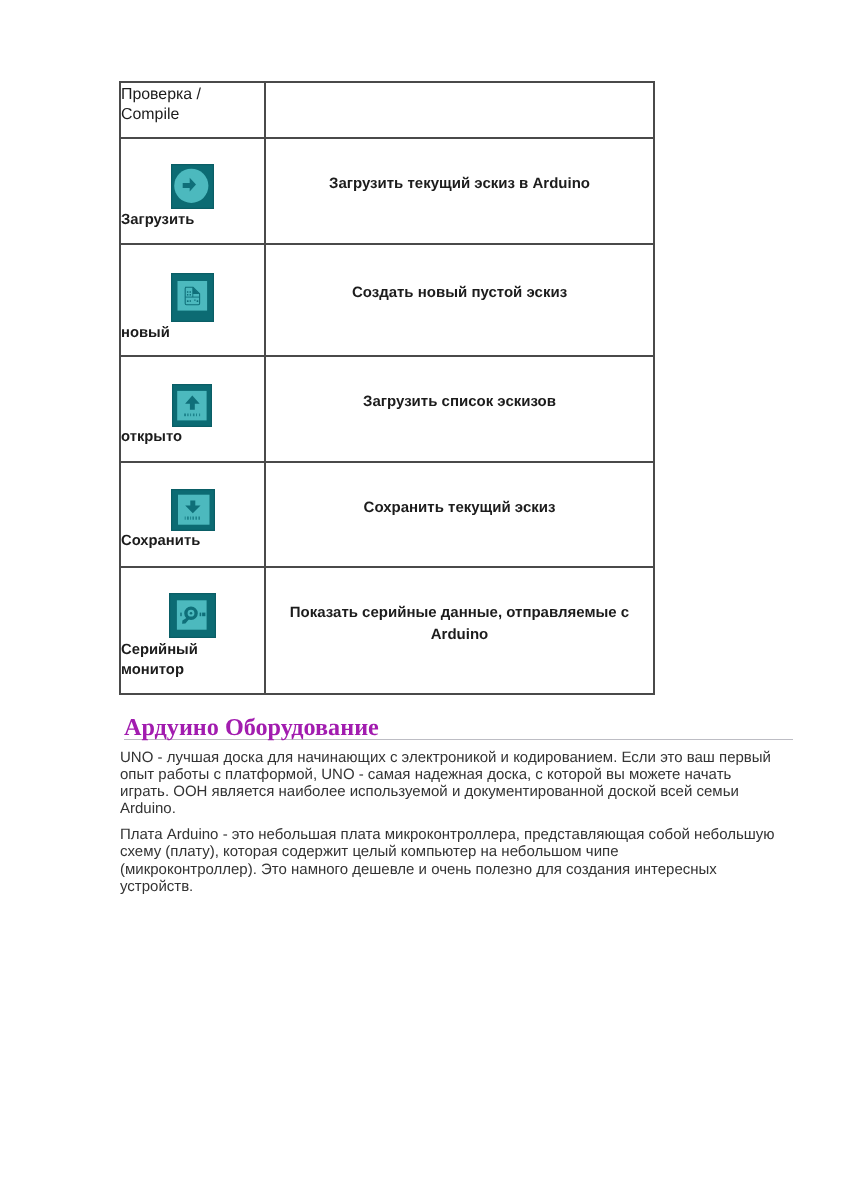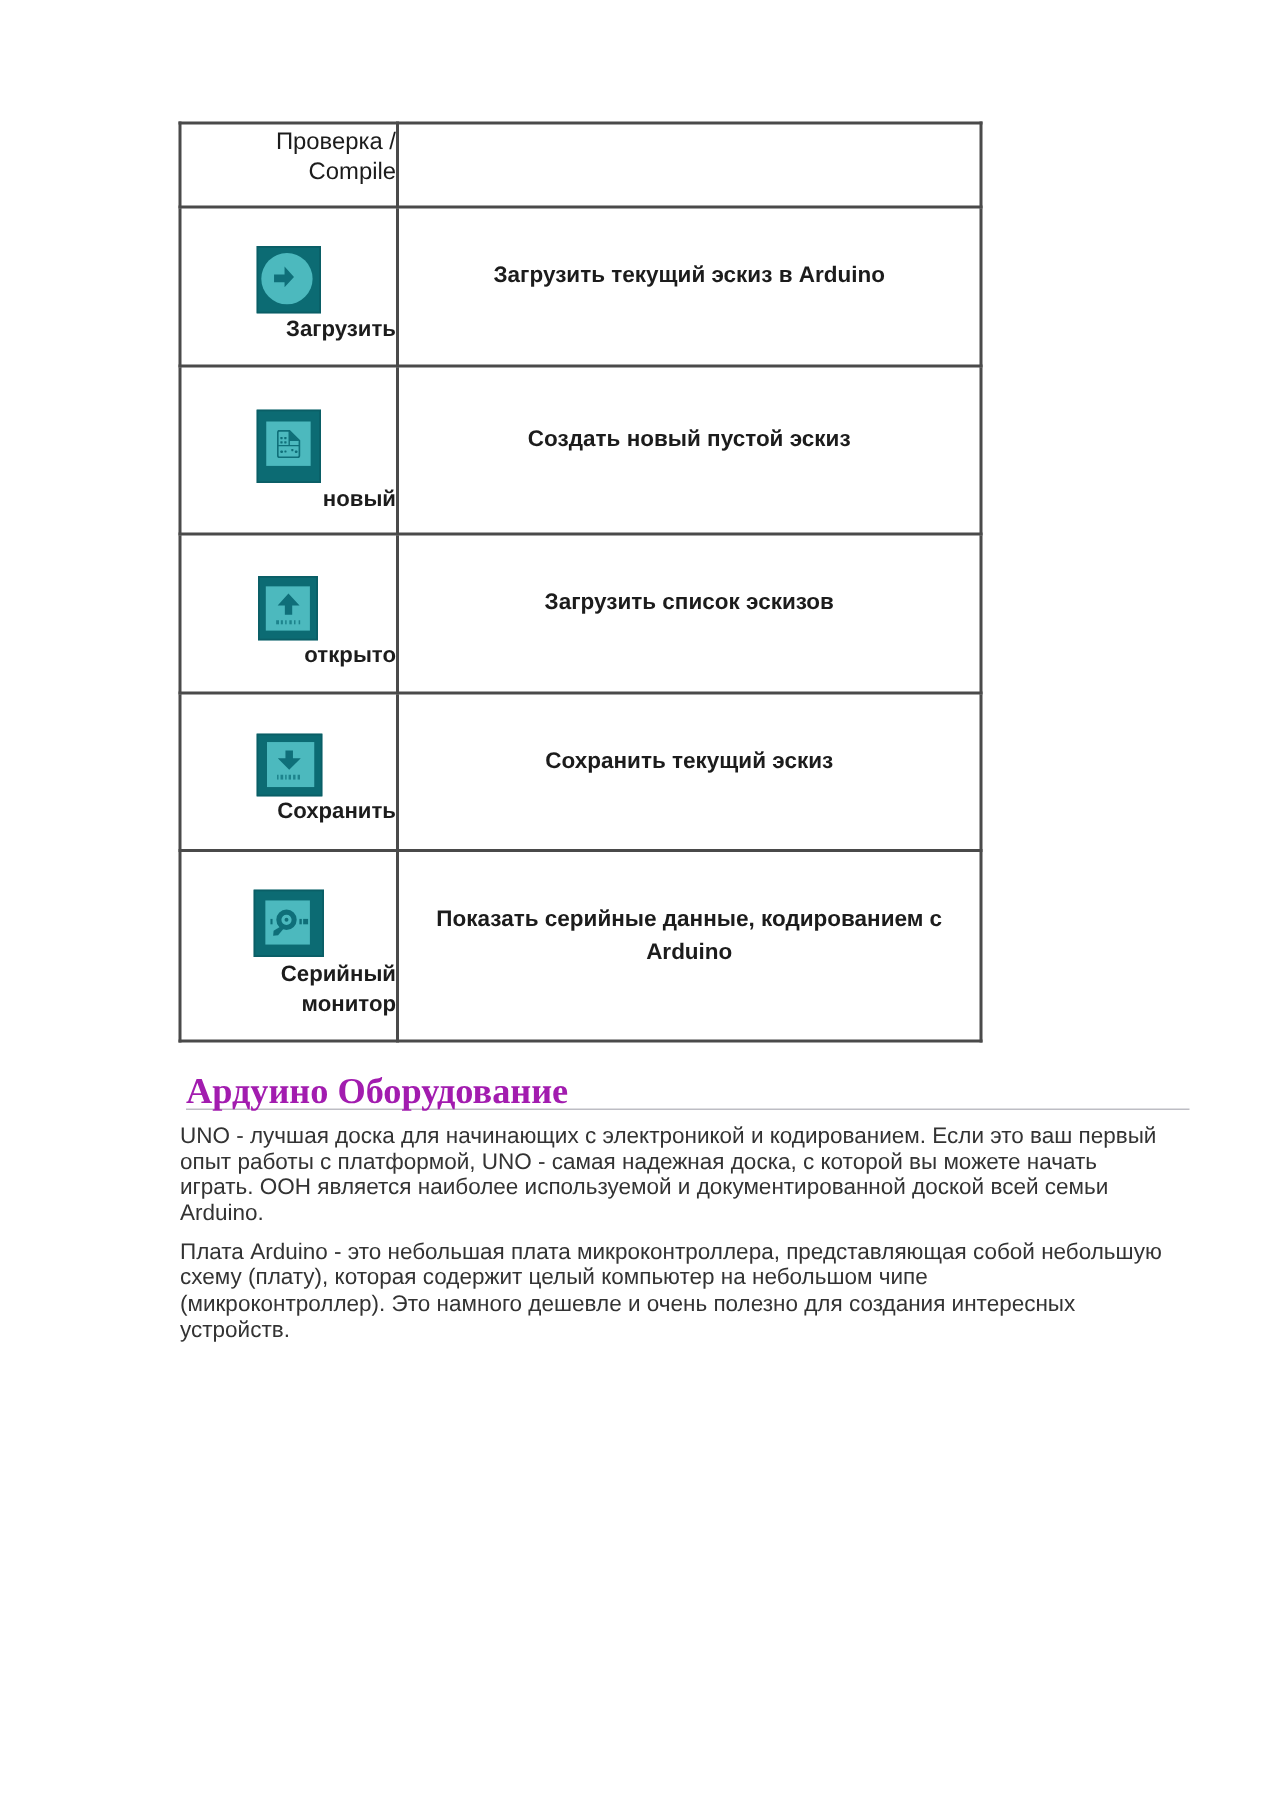--- a/index.html
+++ b/index.html
@@ -32,21 +32,21 @@
   td.c2 { width: 387px; }
   tr.r0 td { height: 54px; }
   tr.r1 td { height: 104px; }
   tr.r2 td { height: 110px; }
   tr.r3 td { height: 104px; }
   tr.r4 td { height: 103px; }
   tr.r5 td { height: 125px; }
 
   .cell1 { position:relative; height:100%; }
   .iconbox { position:absolute; left:50%; display:block; line-height:0; }
-  .lblwrap { position:absolute; left:0; right:0; text-align:right; }
+  .lblwrap { position:absolute; left:0; right:0; text-align:left; }
   .lbl { font-size: 14.8px; font-weight: bold; line-height: 20.6px; color:#1c1c1c; display:block; }
   .lbl.reg { font-weight: normal; font-size: 15.9px; line-height: 20px; }
   .desc { font-size: 15px; font-weight: bold; line-height: 21.2px; color:#1c1c1c; padding: 0 20px 14px 20px; }
 
   
   h2.sec {
     position:absolute; left:120px; top:712px; width: 669px;
     margin:4px; padding:0 0 0 0;
     font-family: "Liberation Serif", serif;
     font-size: 24.2px; font-weight: bold; color:#a21caf;
@@ -199,21 +199,21 @@
         <rect x="30.6" y="19.6" width="1.6" height="3.6"></rect>
         <rect x="33.1" y="19.6" width="3.3" height="3.6"></rect>
       </g>
     </svg></span>
               <span class="lblwrap" style="top:71.5px">
                 <span class="lbl">Серийный<br>монитор</span>
               </span>
             </div>
           </td>
           <td class="c2">
-            <div class="desc">Показать серийные данные, кодированием с Arduino</div>
+            <div class="desc">Показать серийные данные, отправляемые с Arduino</div>
           </td>
         </tr>
       </tbody>
   </table>
 
   <h2 class="sec">Ардуино Оборудование</h2>
 
   <div class="body" id="body">
       <p>UNO - лучшая доска для начинающих с электроникой и кодированием. Если это ваш первый опыт работы с платформой, UNO - самая надежная доска, с которой вы можете начать играть. ООН является наиболее используемой и документированной доской всей семьи Arduino.</p>
       <p>Плата Arduino - это небольшая плата микроконтроллера, представляющая собой небольшую схему (плату), которая содержит целый компьютер на небольшом чипе<br>(микроконтроллер). Это намного дешевле и очень полезно для создания интересных устройств.</p>

